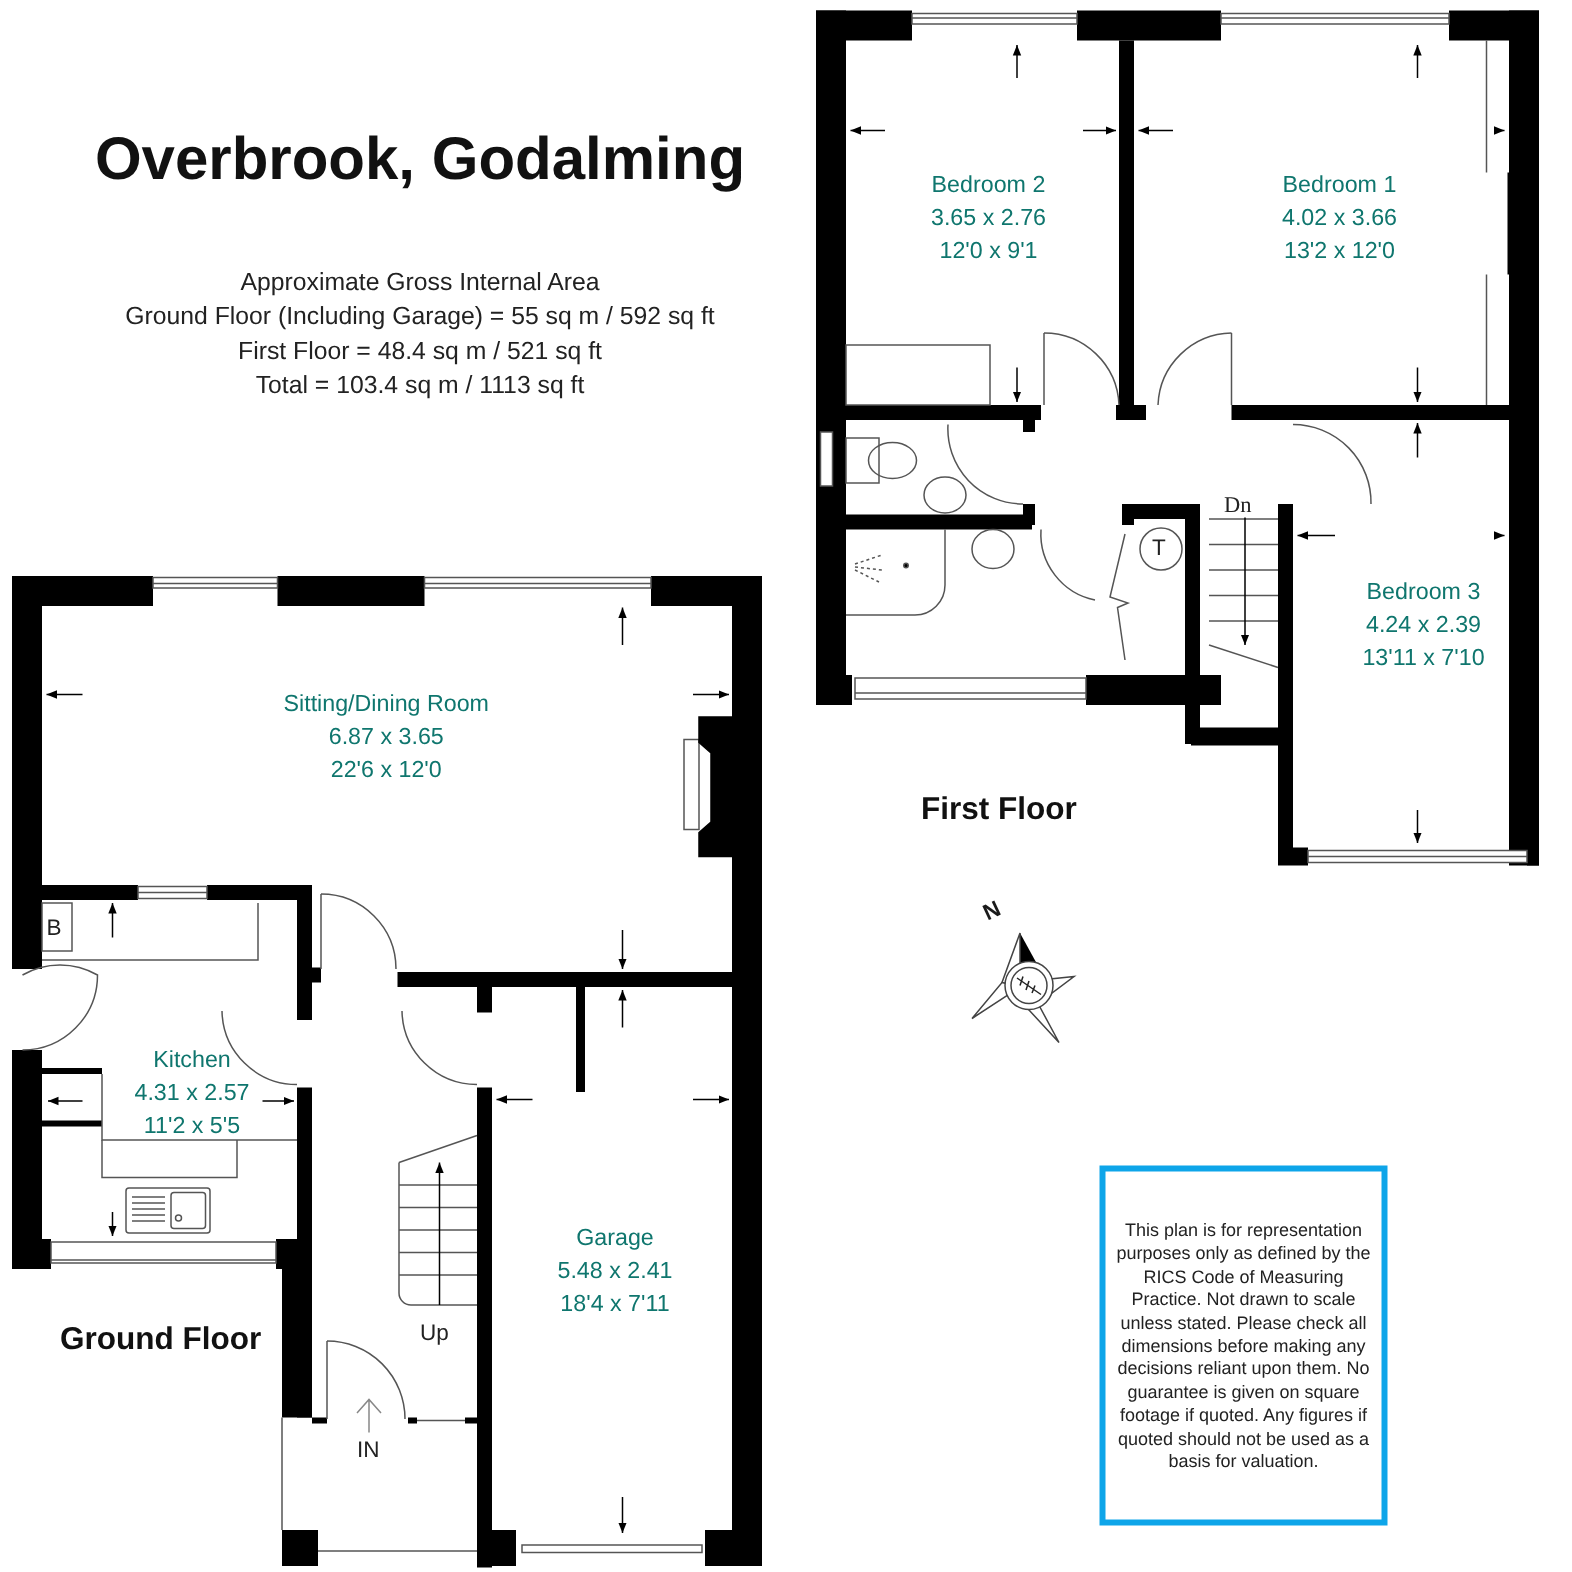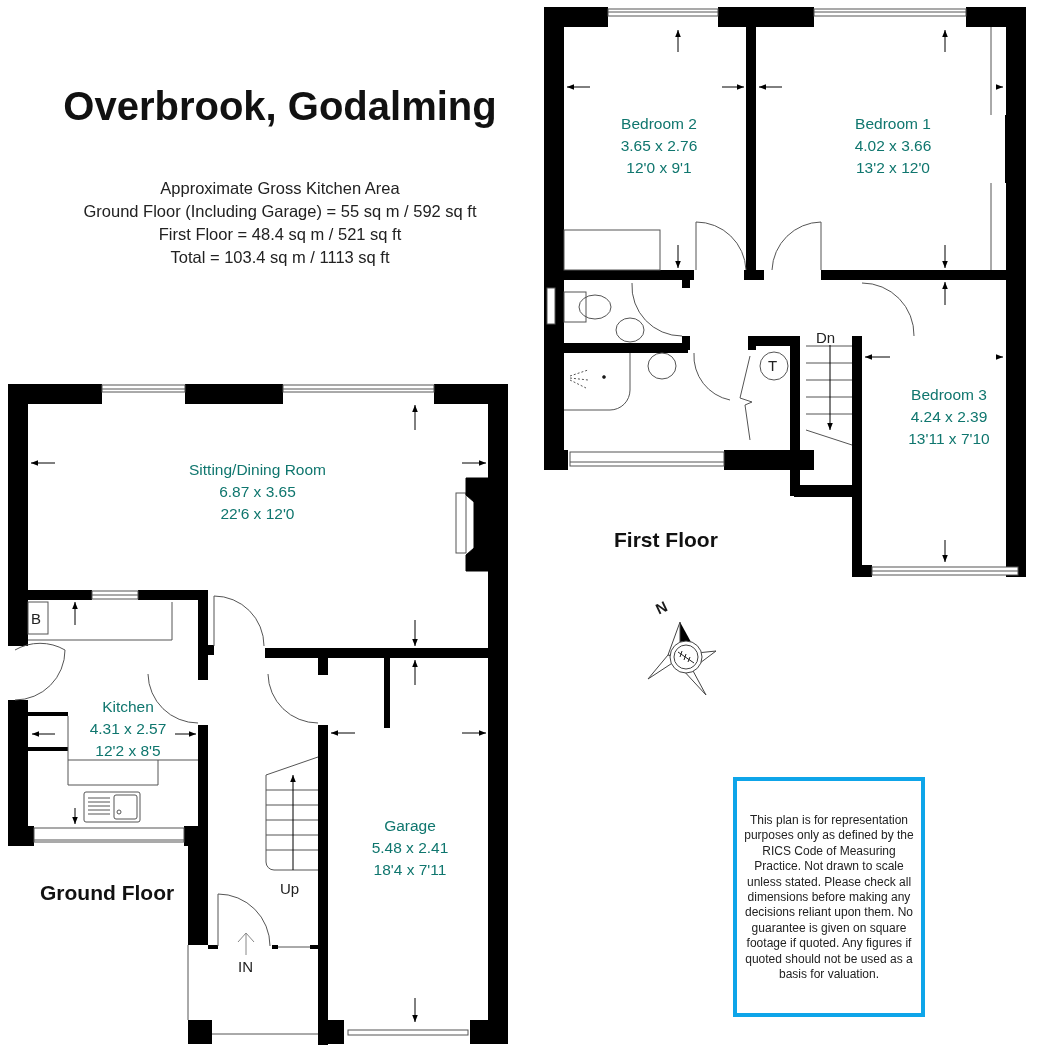--- a/index.html
+++ b/index.html
@@ -228,21 +228,21 @@
     <polygon points="30,-6 11,-4 6,12" fill="#fff" stroke="#444" stroke-width="1"></polygon>
     <polygon points="20,38 6,12 -4,12" fill="#fff" stroke="#444" stroke-width="1"></polygon>
     <circle cx="0" cy="0" r="16" fill="#fff" stroke="#444" stroke-width="1"></circle>
     <circle cx="0" cy="0" r="12" fill="none" stroke="#444" stroke-width="1"></circle>
     <path d="M-8,-5 L8,6 M-4,-6 L-6,0 M0,-3 L-2,3 M4,0 L2,5" stroke="#222" stroke-width="1" fill="none"></path>
   </g>
 </svg>
 
 <div class="abs title">Overbrook, Godalming</div>
 <div class="abs areas">
-  <div>Approximate Gross Kitchen Area</div>
+  <div>Approximate Gross Internal Area</div>
   <div>Ground Floor (Including Garage) = 55 sq m / 592 sq ft</div>
   <div>First Floor = 48.4 sq m / 521 sq ft</div>
   <div>Total = 103.4 sq m / 1113 sq ft</div>
 </div>
 
 <div class="abs floor-label" style="left:614px; top:492px;margin-top:36px;">First Floor</div>
 
 <div class="abs room-label" style="left:584px; top:113px; width:150px;">
   <div>Bedroom 2</div>
   <div>3.65 x 2.76</div>
@@ -251,34 +251,34 @@
 <div class="abs room-label" style="left:818px; top:113px; width:150px;">
   <div>Bedroom 1</div>
   <div>4.02 x 3.66</div>
   <div>13'2 x 12'0</div>
 </div>
 <div class="abs room-label" style="left:874px; top:384px; width:150px;">
   <div>Bedroom 3</div>
   <div>4.24 x 2.39</div>
   <div>13'11 x 7'10</div>
 </div>
-<div class="abs small-label" style="left:816px; top:329px;">Dn</div>
+<div class="abs small-label" style="left:816px; top:329px;font-family:Liberation Serif, serif;">Dn</div>
 <div class="abs small-label" style="left:768px; top:357px;">T</div>
 
 <div class="abs floor-label" style="left:40px; top:881px;">Ground Floor</div>
 
 <div class="abs room-label" style="left:160px; top:459px; width:195px;">
   <div>Sitting/Dining Room</div>
   <div>6.87 x 3.65</div>
   <div>22'6 x 12'0</div>
 </div>
 <div class="abs room-label" style="left:68px; top:696px; width:120px;">
   <div>Kitchen</div>
   <div>4.31 x 2.57</div>
-  <div>12'2 x 8'5</div>
+  <div>11'2 x 5'5</div>
 </div>
 <div class="abs room-label" style="left:340px; top:815px; width:140px;">
   <div>Garage</div>
   <div>5.48 x 2.41</div>
   <div>18'4 x 7'11</div>
 </div>
 <div class="abs small-label" style="left:31px; top:610px;">B</div>
 <div class="abs small-label" style="left:280px; top:880px;">Up</div>
 <div class="abs small-label" style="left:238px; top:958px;">IN</div>
 

